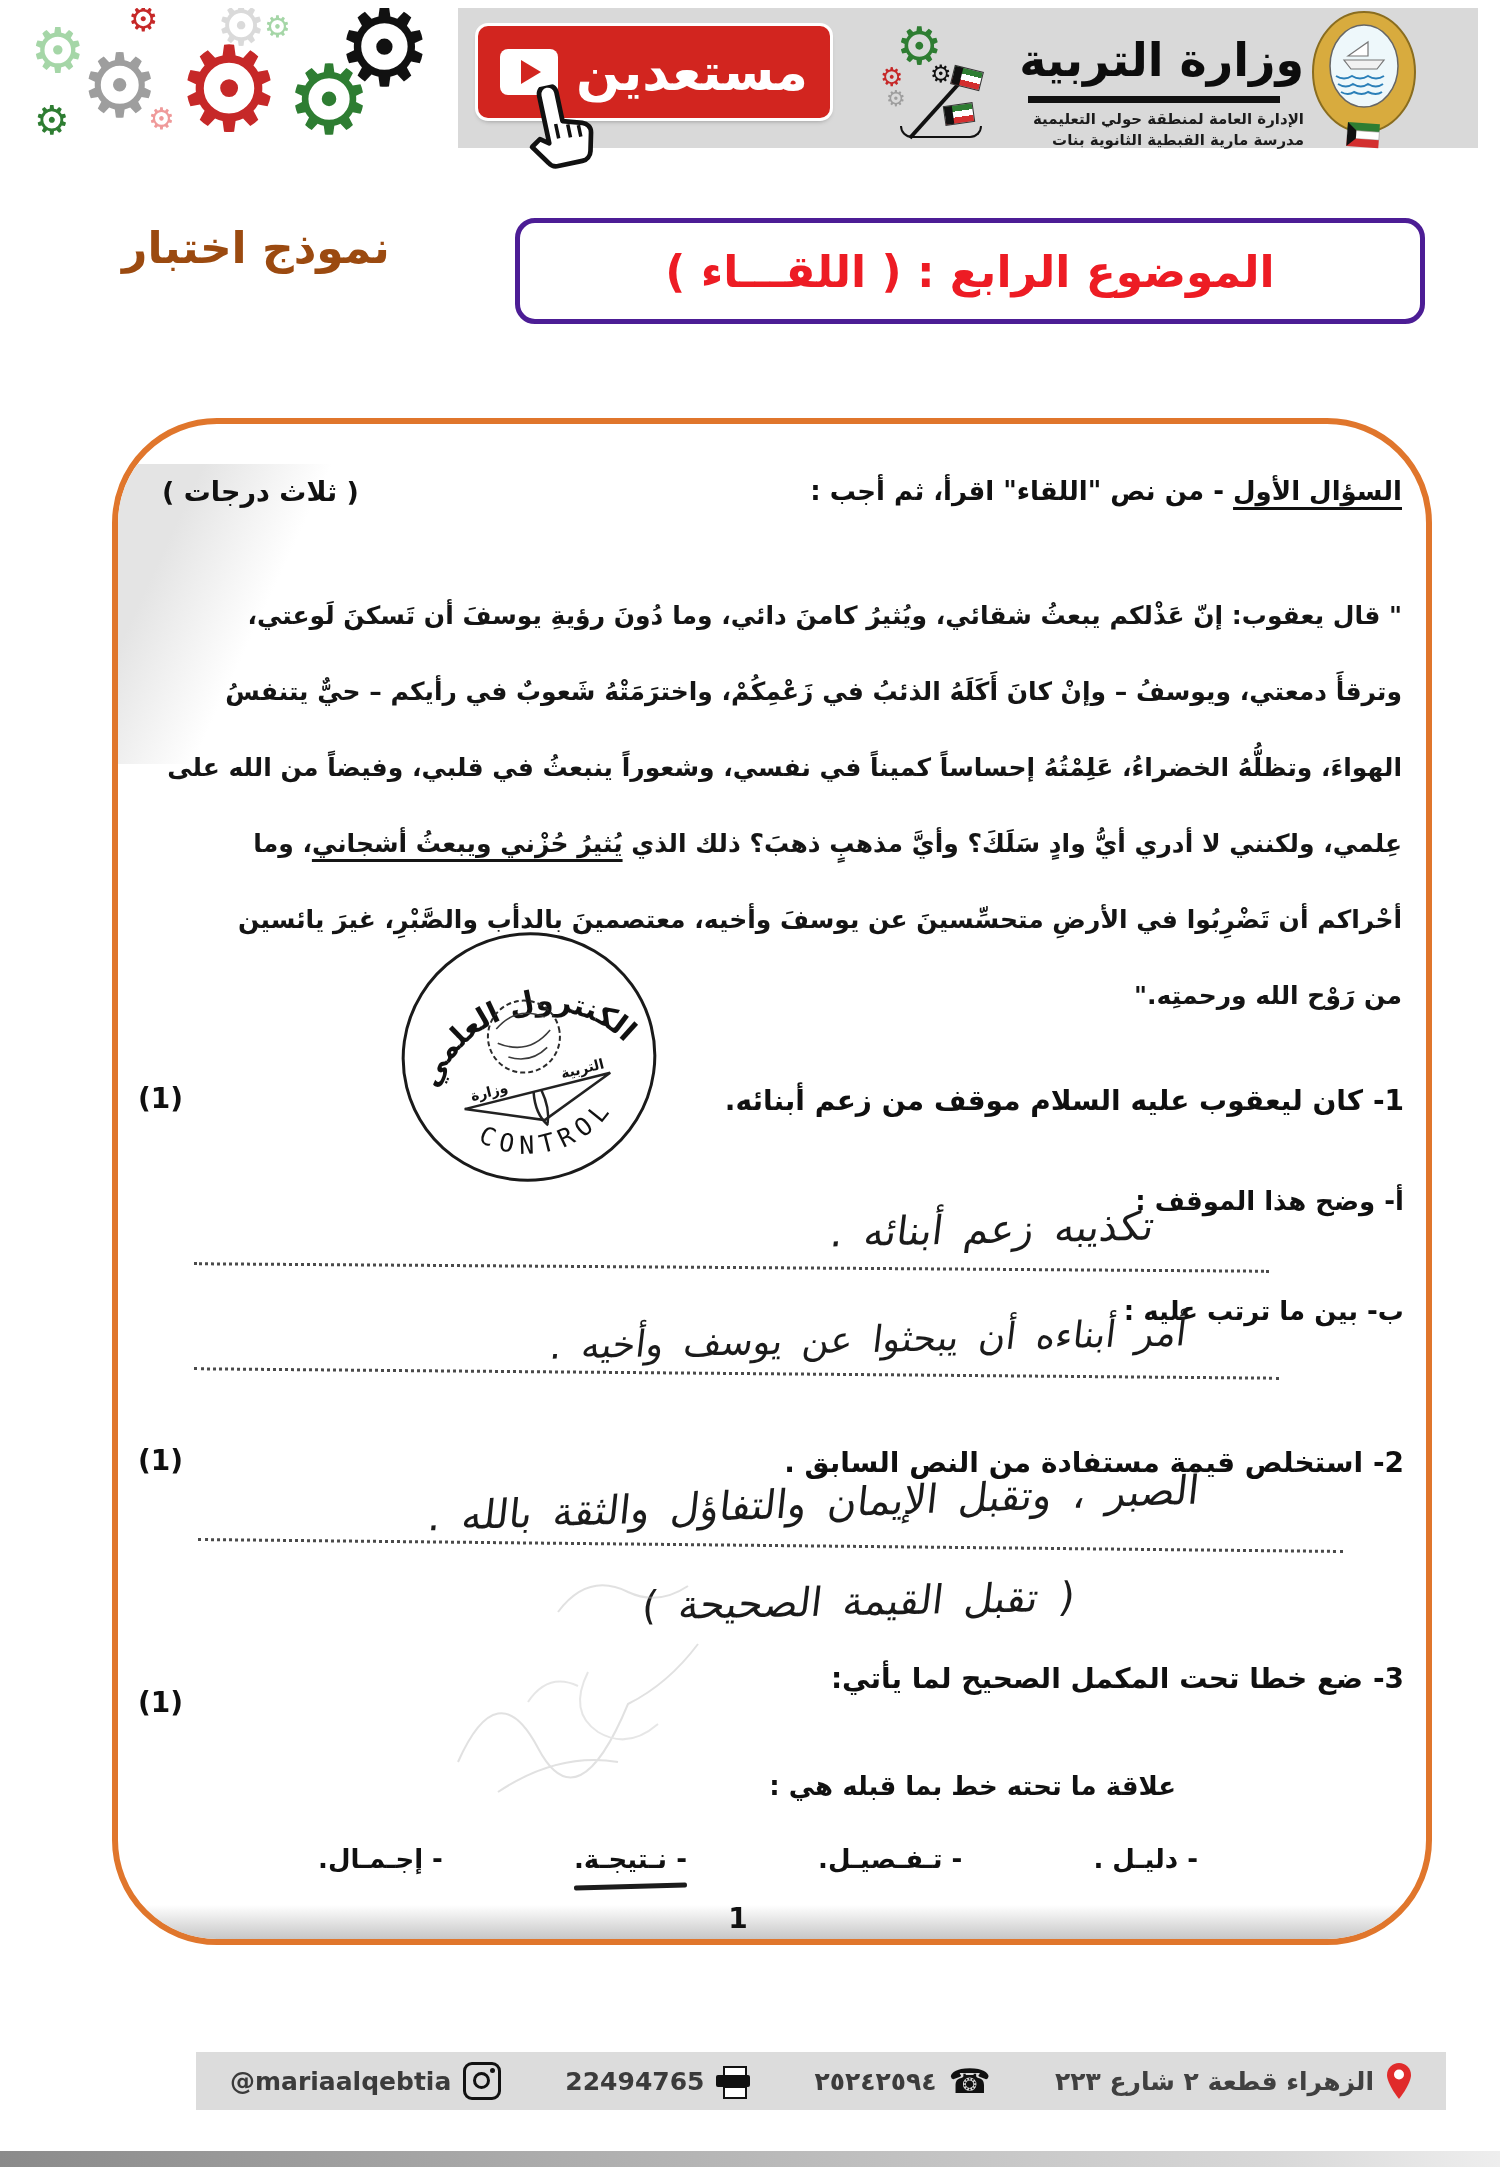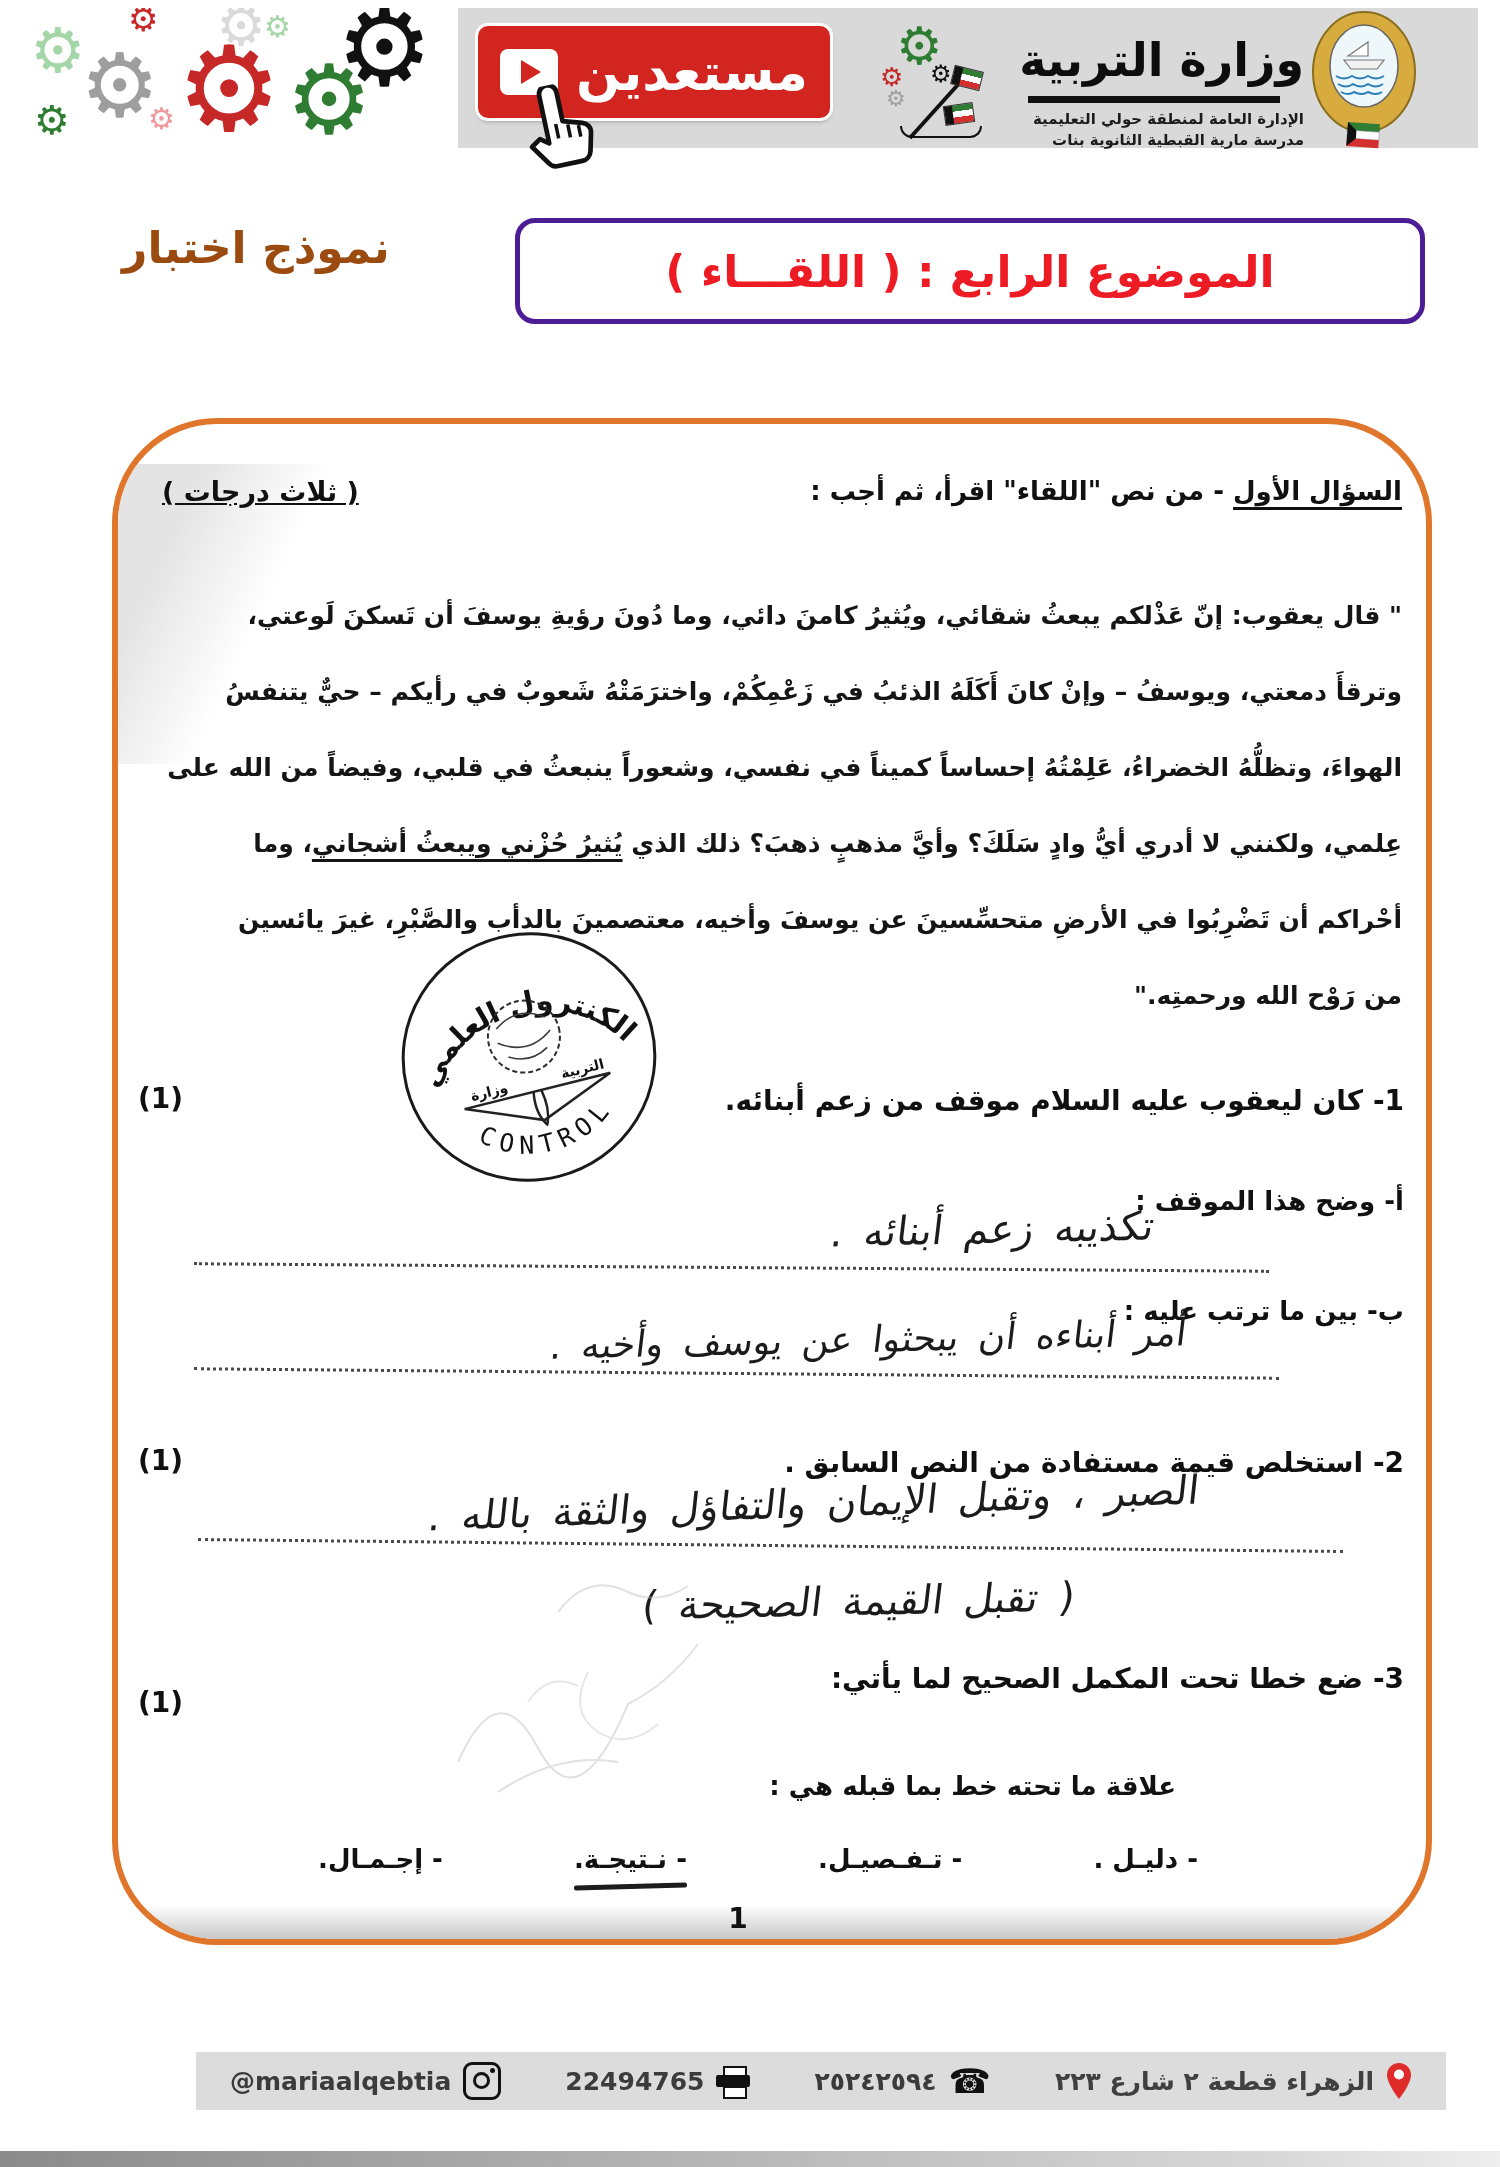--- a/index.html
+++ b/index.html
@@ -37,21 +37,21 @@
   .topic-label{font-size:44px;font-weight:bold;color:#ed1c24;direction:rtl;white-space:nowrap;}
   
   .paper{left:112px;top:418px;width:1320px;height:1527px;border:6px solid #e0762c;
          border-radius:105px;background:#fff;box-sizing:border-box;overflow:hidden;}
   .scan-shade-tl{left:0;top:40px;width:250px;height:300px;
                  background:linear-gradient(115deg,#e4e4e4 22%,rgba(255,255,255,0) 55%);}
   .scan-shade-b{left:4px;right:4px;bottom:0;height:34px;
                 background:linear-gradient(to bottom,rgba(205,205,205,0),#c7c7c7);
                 border-radius:0 0 100px 100px;}
   .qh-right{top:52px;right:24px;font-size:26px;font-weight:bold;direction:rtl;white-space:nowrap;}
-  .qh-left{top:52px;left:44px;font-size:27px;font-weight:bold;direction:rtl;white-space:nowrap;text-decoration:underline;}
+  .qh-left{top:52px;left:44px;font-size:27px;font-weight:bold;direction:rtl;white-space:nowrap;}
   .u-line{text-decoration:underline;text-underline-offset:7px;text-decoration-thickness:2.5px;}
   .p-line{right:24px;left:34px;font-size:25px;font-weight:bold;direction:rtl;text-align:right;
           white-space:nowrap;overflow:visible;color:#151515;}
   .q-text{font-size:28px;font-weight:bold;direction:rtl;white-space:nowrap;color:#101010;}
   .q-mark{font-size:28px;font-weight:bold;color:#101010;}
   .part-label{font-size:26px;font-weight:bold;direction:rtl;white-space:nowrap;}
   .hw{font-size:40px;direction:rtl;white-space:nowrap;color:#1b1b1b;
       transform:skewX(-8deg) rotate(-1.2deg);word-spacing:8px;}
   .dotted{border-bottom:3px dotted #4a4a4a;height:0;}
   .opt-row{left:200px;right:228px;display:flex;direction:rtl;justify-content:space-between;

